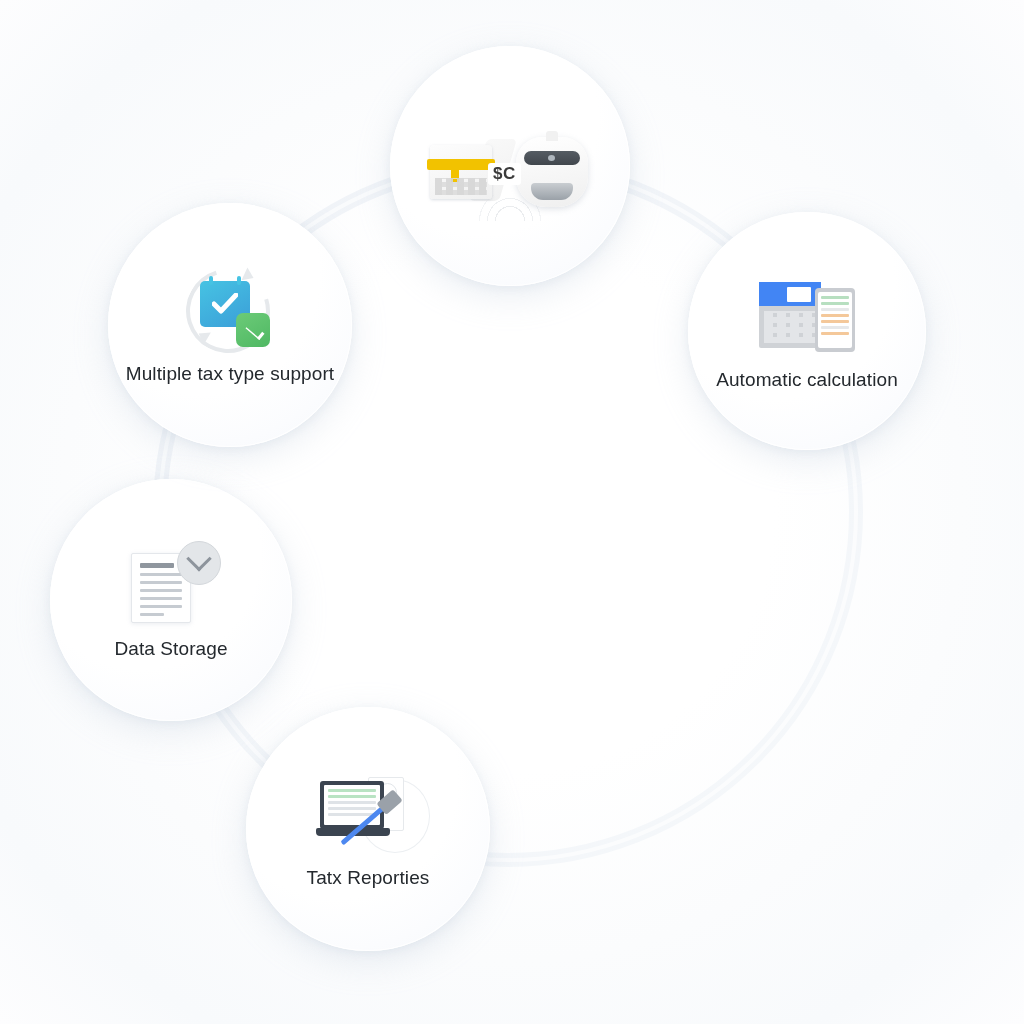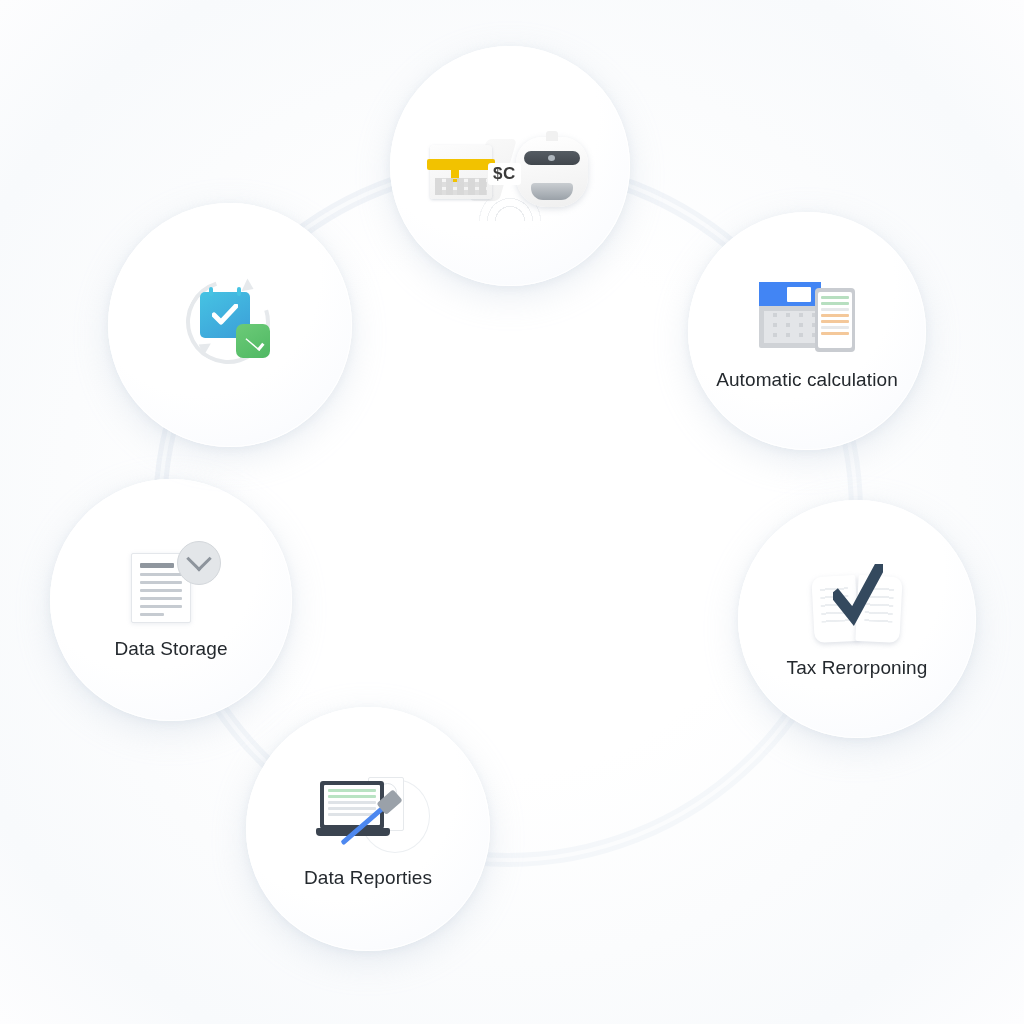--- a/index.html
+++ b/index.html
@@ -365,36 +365,20 @@
             <div class="t-row o"></div>
             <div class="t-row"></div>
             <div class="t-row o"></div>
           </div>
         </div>
       </div>
     </div>
     <div class="node-label">Automatic calculation</div>
   </div>
 
-  <div class="node halo" id="node-report">
-    <div class="node-icon">
-      <div class="book-wrap">
-        <div class="book-page left">
-          <div class="book-lines"></div>
-        </div>
-        <div class="book-page right">
-          <div class="book-lines"></div>
-        </div>
-        <svg class="book-check" viewBox="0 0 50 62">
-          <path d="M4 32 L20 52 L46 4" fill="none" stroke="#34495e" stroke-width="11" stroke-linecap="square" stroke-linejoin="miter"></path>
-        </svg>
-      </div>
-    </div>
-    <div class="node-label">Tax Rerorponing</div>
-  </div>
 
 
   <div class="node halo" id="node-tatx">
     <div class="node-icon">
       <div class="laptop-wrap">
         <div class="oval-ghost"></div>
         <div class="doc-behind"></div>
         <div class="clock-ghost"></div>
         <div class="lap-screen">
           <div class="lap-inner">
@@ -404,21 +388,21 @@
             <div class="l-row"></div>
             <div class="l-row"></div>
           </div>
         </div>
         <div class="lap-base"></div>
         <div class="pen-line">
           <div class="pen-tip"></div>
         </div>
       </div>
     </div>
-    <div class="node-label">Data Reporties</div>
+    <div class="node-label">Tatx Reporties</div>
   </div>
 
   <div class="node halo" id="node-storage">
     <div class="node-icon">
       <div class="docstore-wrap">
         <div class="doc-sheet">
           <div class="d-row bold"></div>
           <div class="d-row"></div>
           <div class="d-row"></div>
           <div class="d-row"></div>
@@ -441,15 +425,16 @@
         <div class="arrow-head a1"></div>
         <div class="arrow-head a2"></div>
         <div class="blue-card">
           <svg class="card-check" viewBox="0 0 26 22">
             <path d="M2 11 L9 18 L24 2" fill="none" stroke="#ffffff" stroke-width="5" stroke-linecap="round" stroke-linejoin="round"></path>
           </svg>
         </div>
         <div class="green-badge"></div>
       </div>
     </div>
+    <div class="node-label">Multiple tax type support</div>
   </div>
 
 </div>
 
 </body></html>

